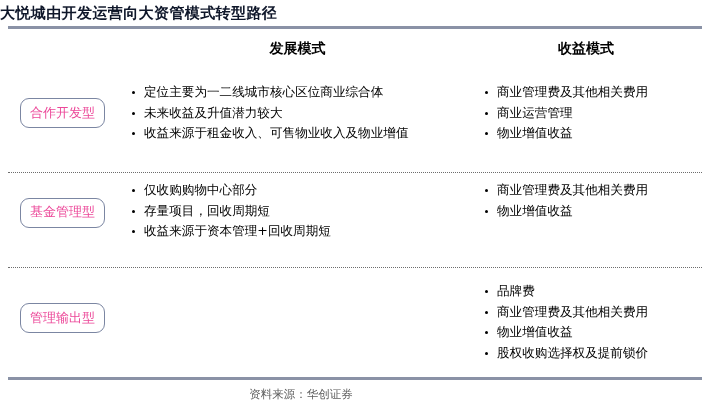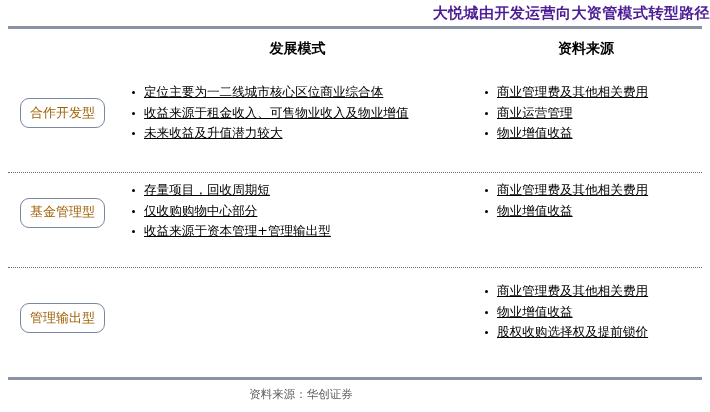--- a/index.html
+++ b/index.html
@@ -29,25 +29,25 @@
     left: 0;
     top: 0;
     width: 710px;
     height: 29px;
   }
   .title-text {
     position: absolute;
     left: 0;
     top: 4px;
     width: 710px;
-    text-align: right;
+    text-align: left;
     font-size: 15px;
     font-weight: bold;
     letter-spacing: 0.4px;
-    color: #4c1d95;
+    color: #0f172a;
     line-height: 19px;
   }
   .title-rule {
     position: absolute;
     left: 8px;
     top: 26px;
     width: 694px;
     height: 3px;
     background: #8a92a6;
   }
@@ -97,42 +97,41 @@
   .row.r3 .tag-cell { padding-top: 22px; }
 
   .tag-box {
     box-sizing: border-box;
     border: 1.6px solid #7b86a2;
     border-radius: 9px;
     background: #ffffff;
     padding: 5px 9px 6px 9px;
     font-size: 13px;
     line-height: 17px;
-    color: #a16207;
+    color: #ec4899;
     white-space: nowrap;
     text-align: center;
   }
 
   .bullets {
     position: absolute;
     top: 0;
     margin: 0;
     padding: 0;
     list-style: none;
   }
   .bullets.dev { left: 131px; width: 340px; }
   .bullets.rev { left: 484px; width: 222px; }
 
   .bullets li {
     position: relative;
     padding-left: 13px;
     font-size: 12.6px;
     line-height: 20.5px;
     color: #000000;
-    text-decoration: underline;
   }
   .bullets li::before {
     content: "";
     position: absolute;
     left: 1px;
     top: 9px;
     width: 3px;
     height: 3px;
     background: #000000;
     border-radius: 50%;
@@ -174,63 +173,64 @@
 
 <div class="figure">
 
   <div class="title-block">
     <div class="title-text">大悦城由开发运营向大资管模式转型路径</div>
     <div class="title-rule"></div>
   </div>
 
   <div class="col-headers">
     <div class="col-head dev">发展模式</div>
-    <div class="col-head rev">资料来源</div>
+    <div class="col-head rev">收益模式</div>
   </div>
 
   <div class="row r1">
     <div class="tag-cell">
       <div class="tag-box">合作开发型</div>
     </div>
     <ul class="bullets dev">
       <li>定位主要为一二线城市核心区位商业综合体</li>
+      <li>未来收益及升值潜力较大</li>
       <li>收益来源于租金收入、可售物业收入及物业增值</li>
-      <li>未来收益及升值潜力较大</li>
     </ul>
     <ul class="bullets rev">
       <li>商业管理费及其他相关费用</li>
       <li>商业运营管理</li>
       <li>物业增值收益</li>
     </ul>
   </div>
 
   <div class="sep s1"></div>
 
   <div class="row r2">
     <div class="tag-cell">
       <div class="tag-box">基金管理型</div>
     </div>
     <ul class="bullets dev">
+      <li>仅收购购物中心部分</li>
       <li>存量项目，回收周期短</li>
-      <li>仅收购购物中心部分</li>
-      <li>收益来源于资本管理+管理输出型</li>
+      <li>收益来源于资本管理+回收周期短</li>
     </ul>
     <ul class="bullets rev">
       <li>商业管理费及其他相关费用</li>
       <li>物业增值收益</li>
     </ul>
   </div>
 
   <div class="sep s2"></div>
 
   <div class="row r3">
     <div class="tag-cell">
       <div class="tag-box">管理输出型</div>
     </div>
     <ul class="bullets rev">
+      <li>品牌费</li>
       <li>商业管理费及其他相关费用</li>
       <li>物业增值收益</li>
       <li>股权收购选择权及提前锁价</li>
     </ul>
   </div>
 
   <div class="footer-rule"></div>
   <div class="footer-text">资料来源：华创证券</div>
 
 </div>

